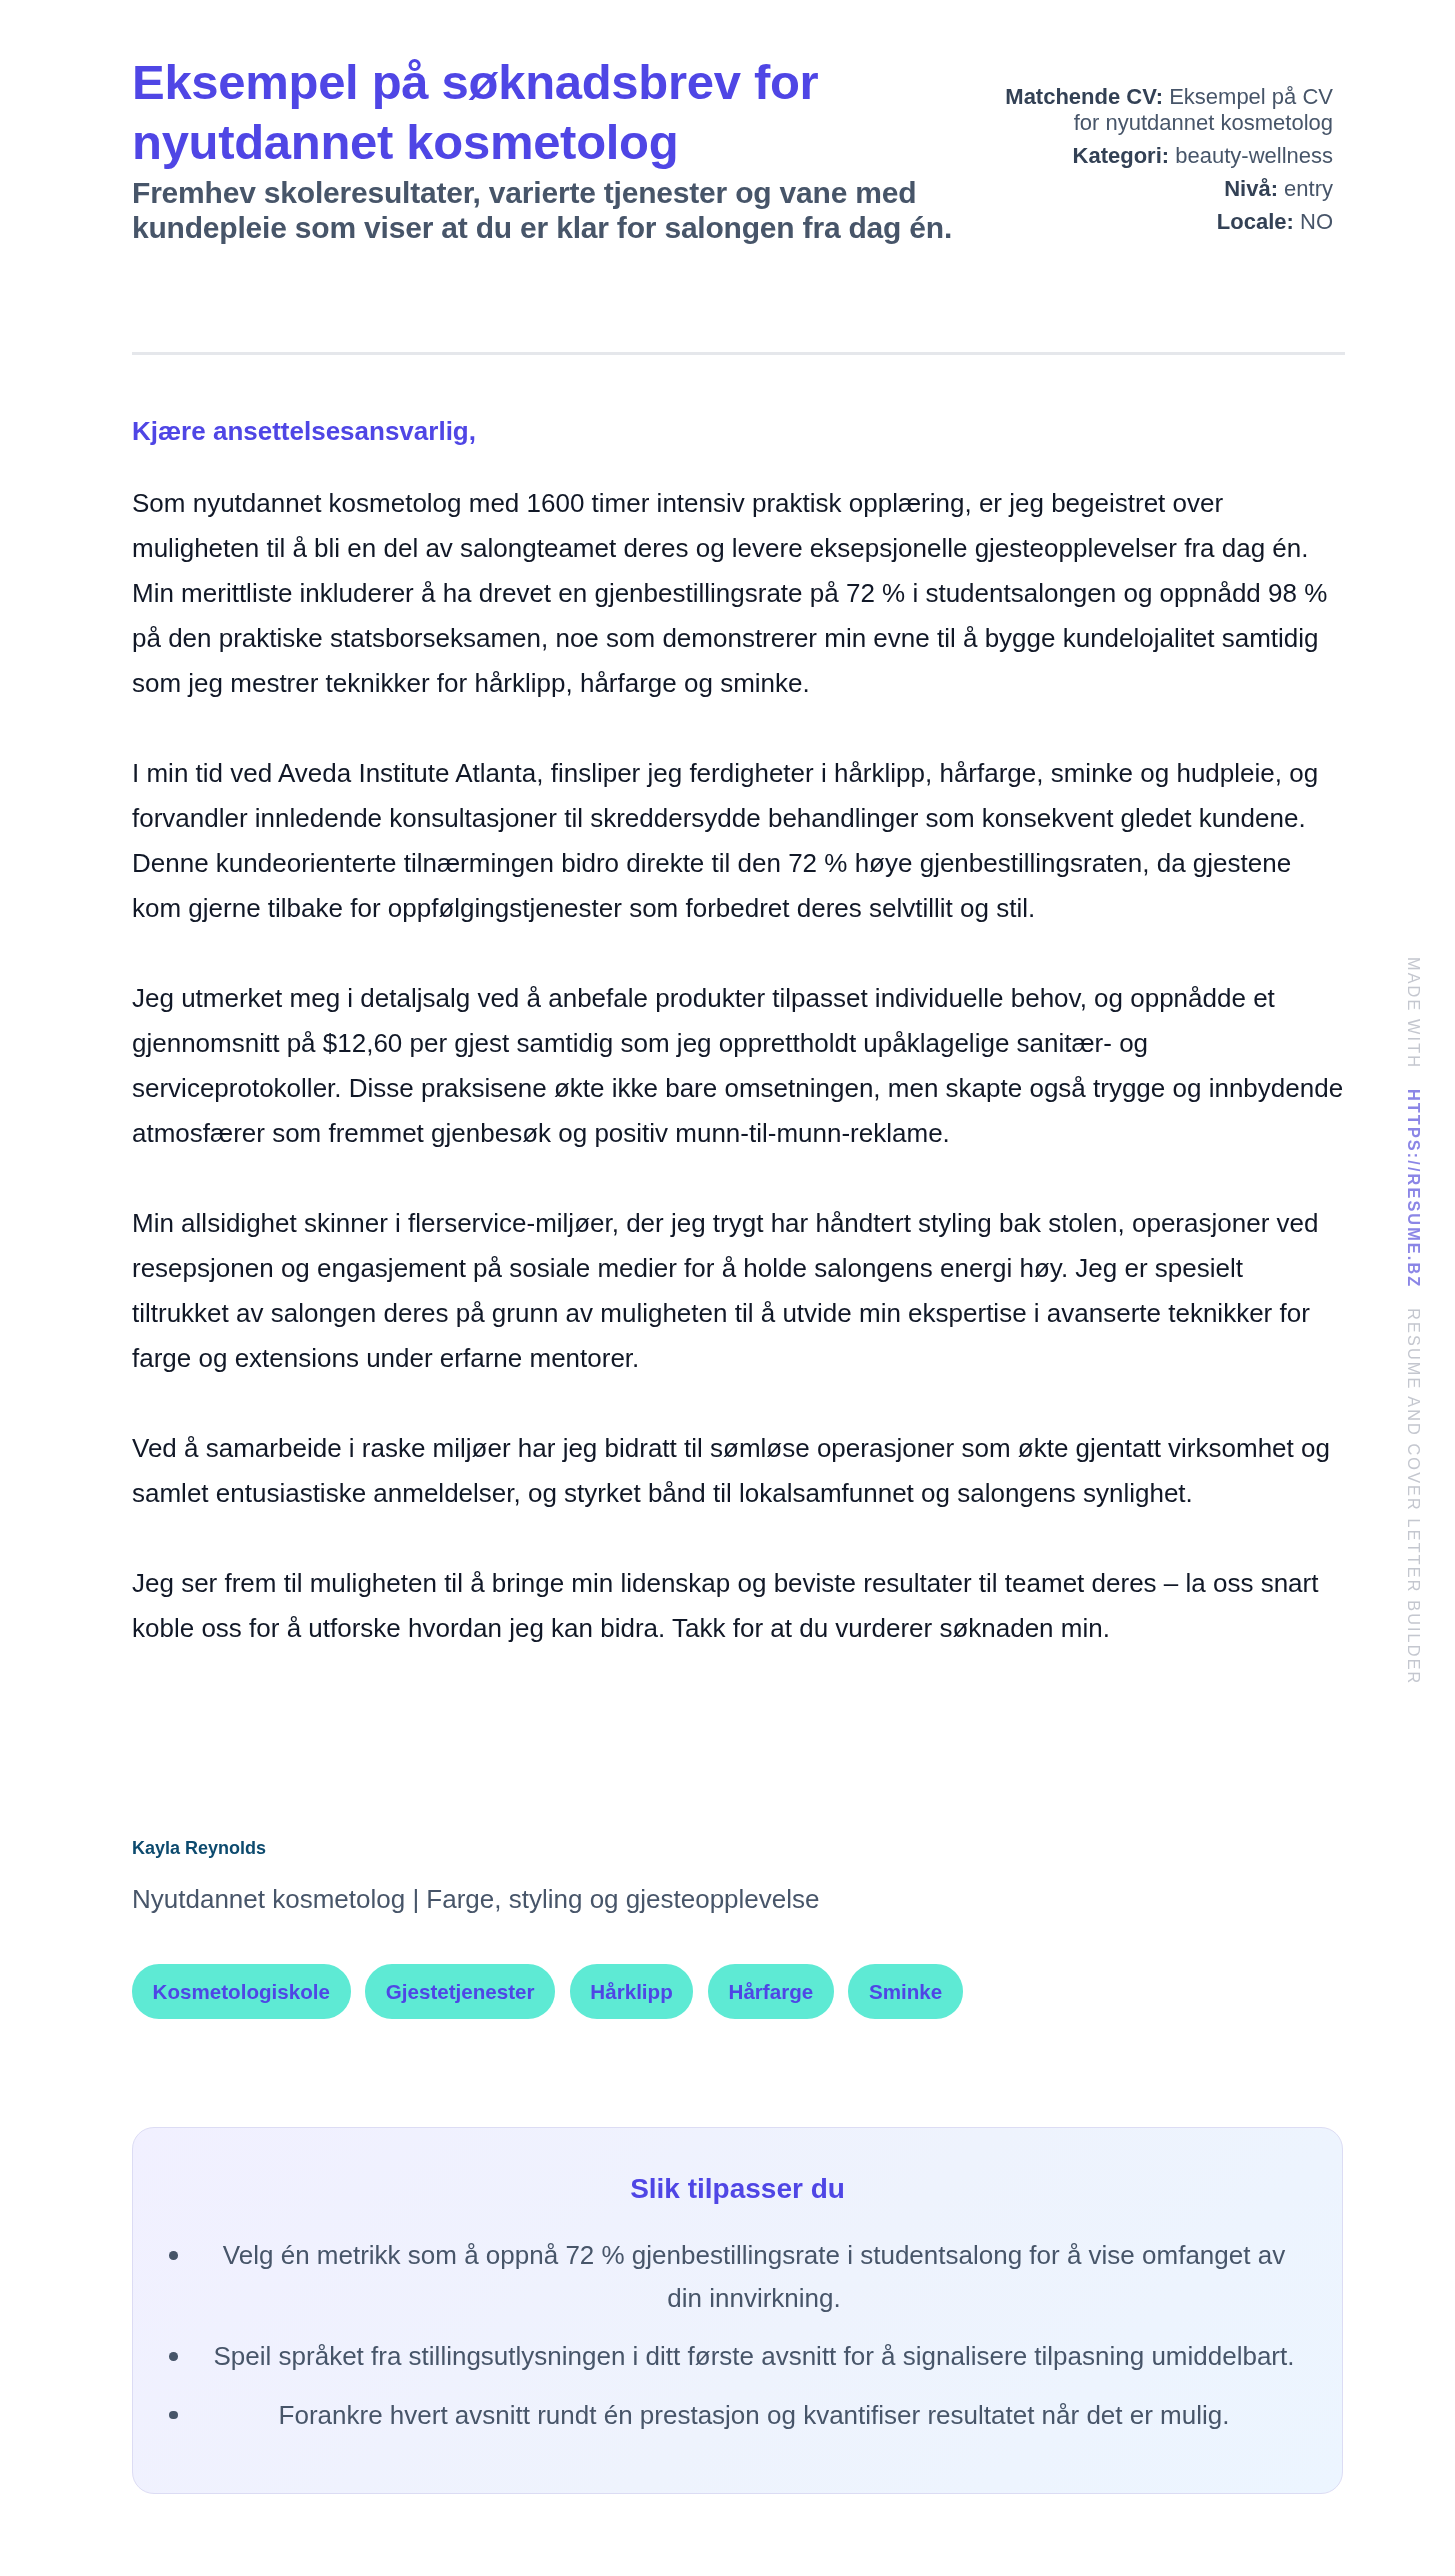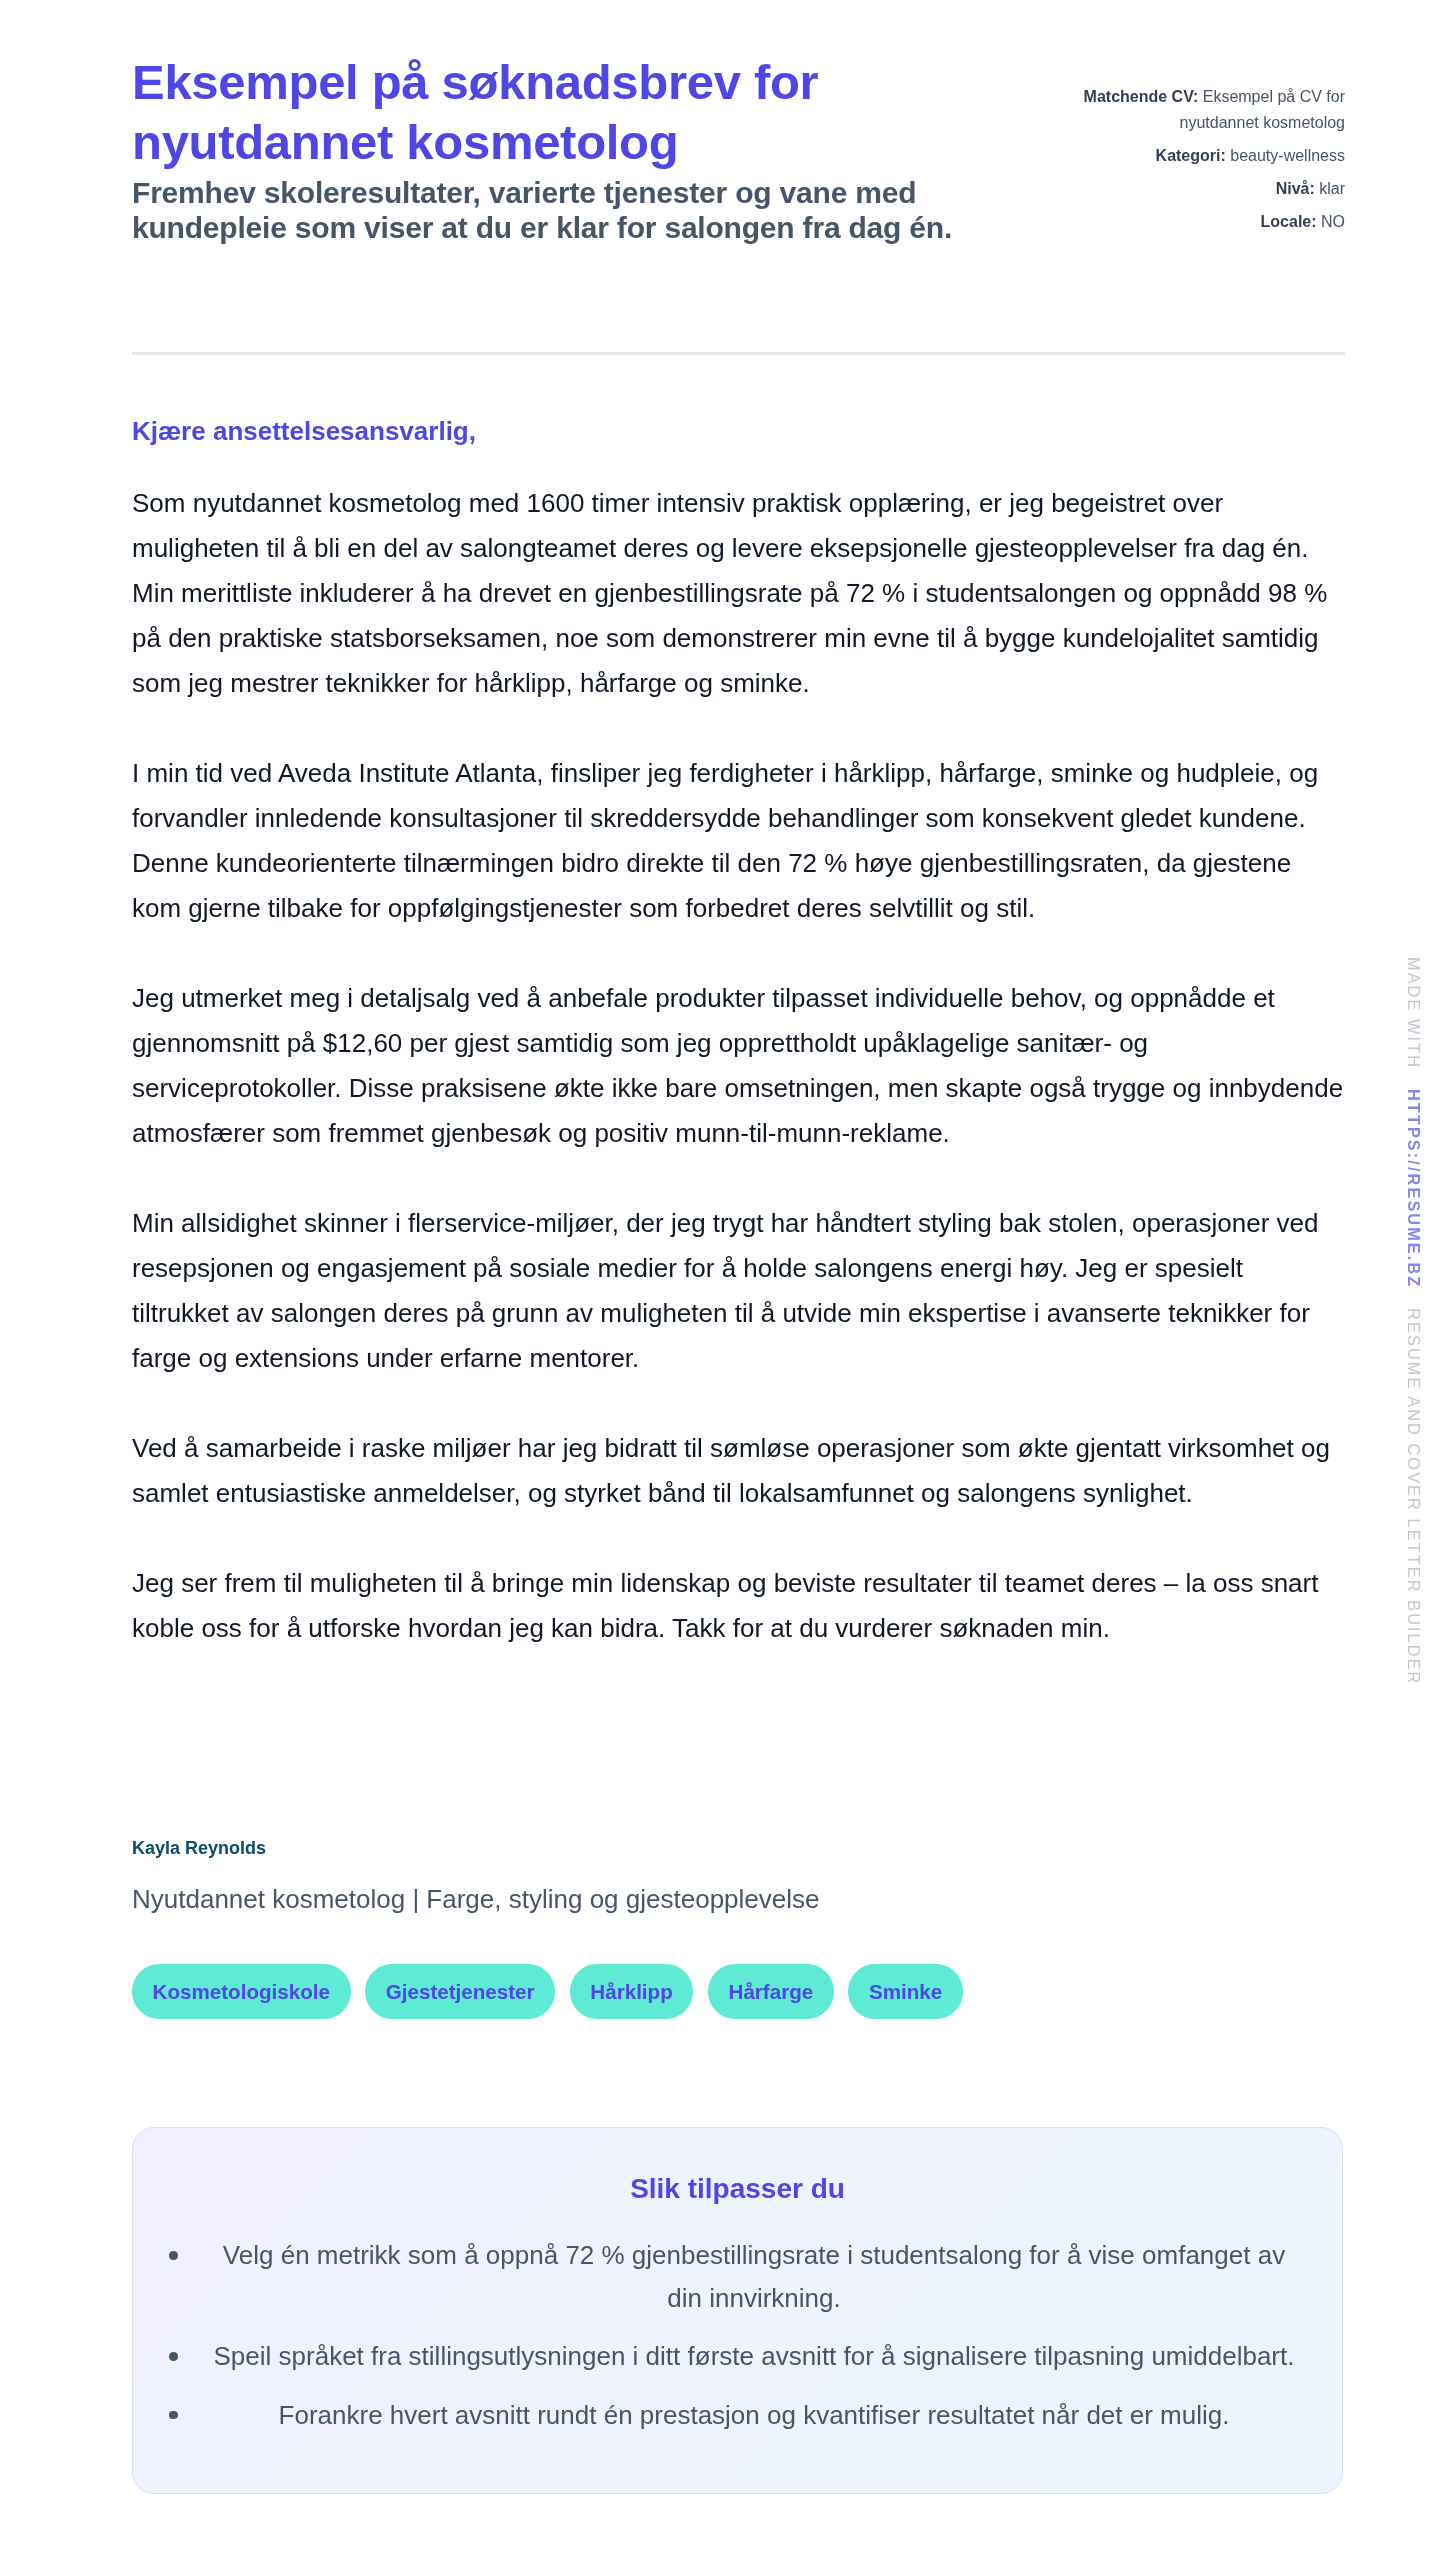--- a/index.html
+++ b/index.html
@@ -32,25 +32,25 @@
     .subtitle {
       font-size: 30px;
       font-weight: 700;
       line-height: 35px;
       color: #475569;
       margin-top: 3.4px;
       letter-spacing: -0.2px;
     }
     .meta {
       position: absolute;
-      right: 0;
+      right: 12px;
       top: 84px;
       width: 334px;
       text-align: right;
-      font-size: 16px;
+      font-size: 22px;
       line-height: 26px;
       color: #475569;
     }
     .meta-row { margin-bottom: 6.9px; }
     .meta-key { font-weight: 700; color: #334155; }
     .divider {
       position: absolute;
       left: 132px;
       top: 352px;
       width: 1213px;
@@ -189,21 +189,21 @@
       <div class="meta-row">
         <span class="meta-key">Matchende CV:</span>
         <span>Eksempel på CV for nyutdannet kosmetolog</span>
       </div>
       <div class="meta-row">
         <span class="meta-key">Kategori:</span>
         <span>beauty-wellness</span>
       </div>
       <div class="meta-row">
         <span class="meta-key">Nivå:</span>
-        <span>klar</span>
+        <span>entry</span>
       </div>
       <div class="meta-row">
         <span class="meta-key">Locale:</span>
         <span>NO</span>
       </div>
     </div>
   </header>
 </div>
 
 <div class="divider"></div>

